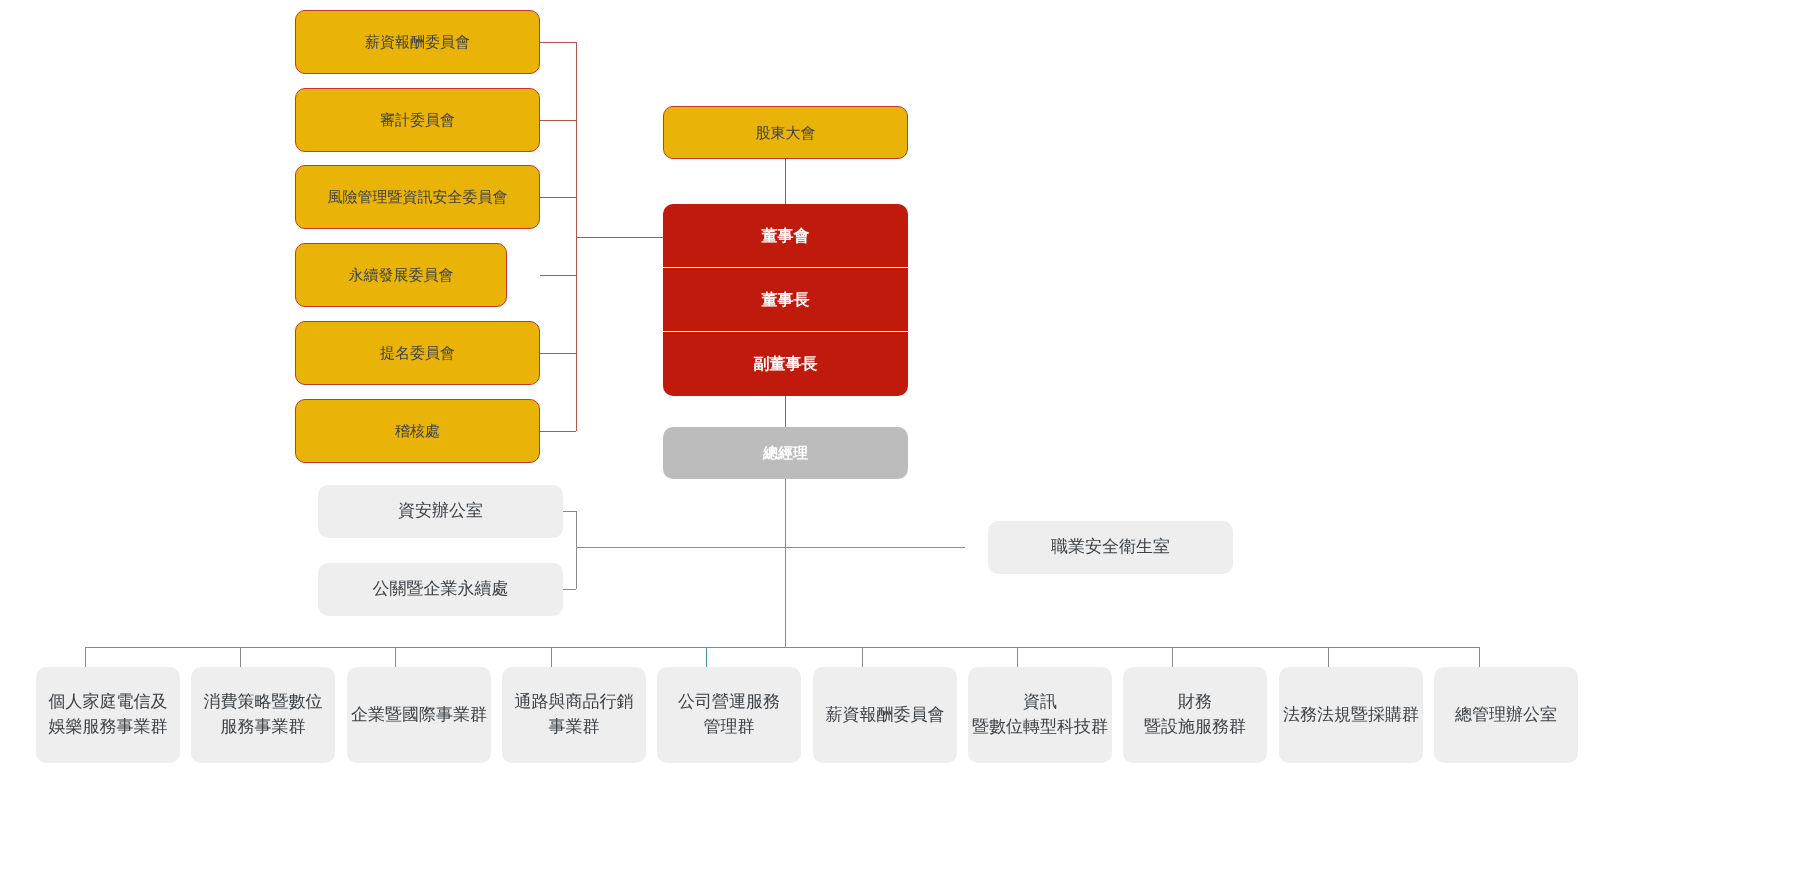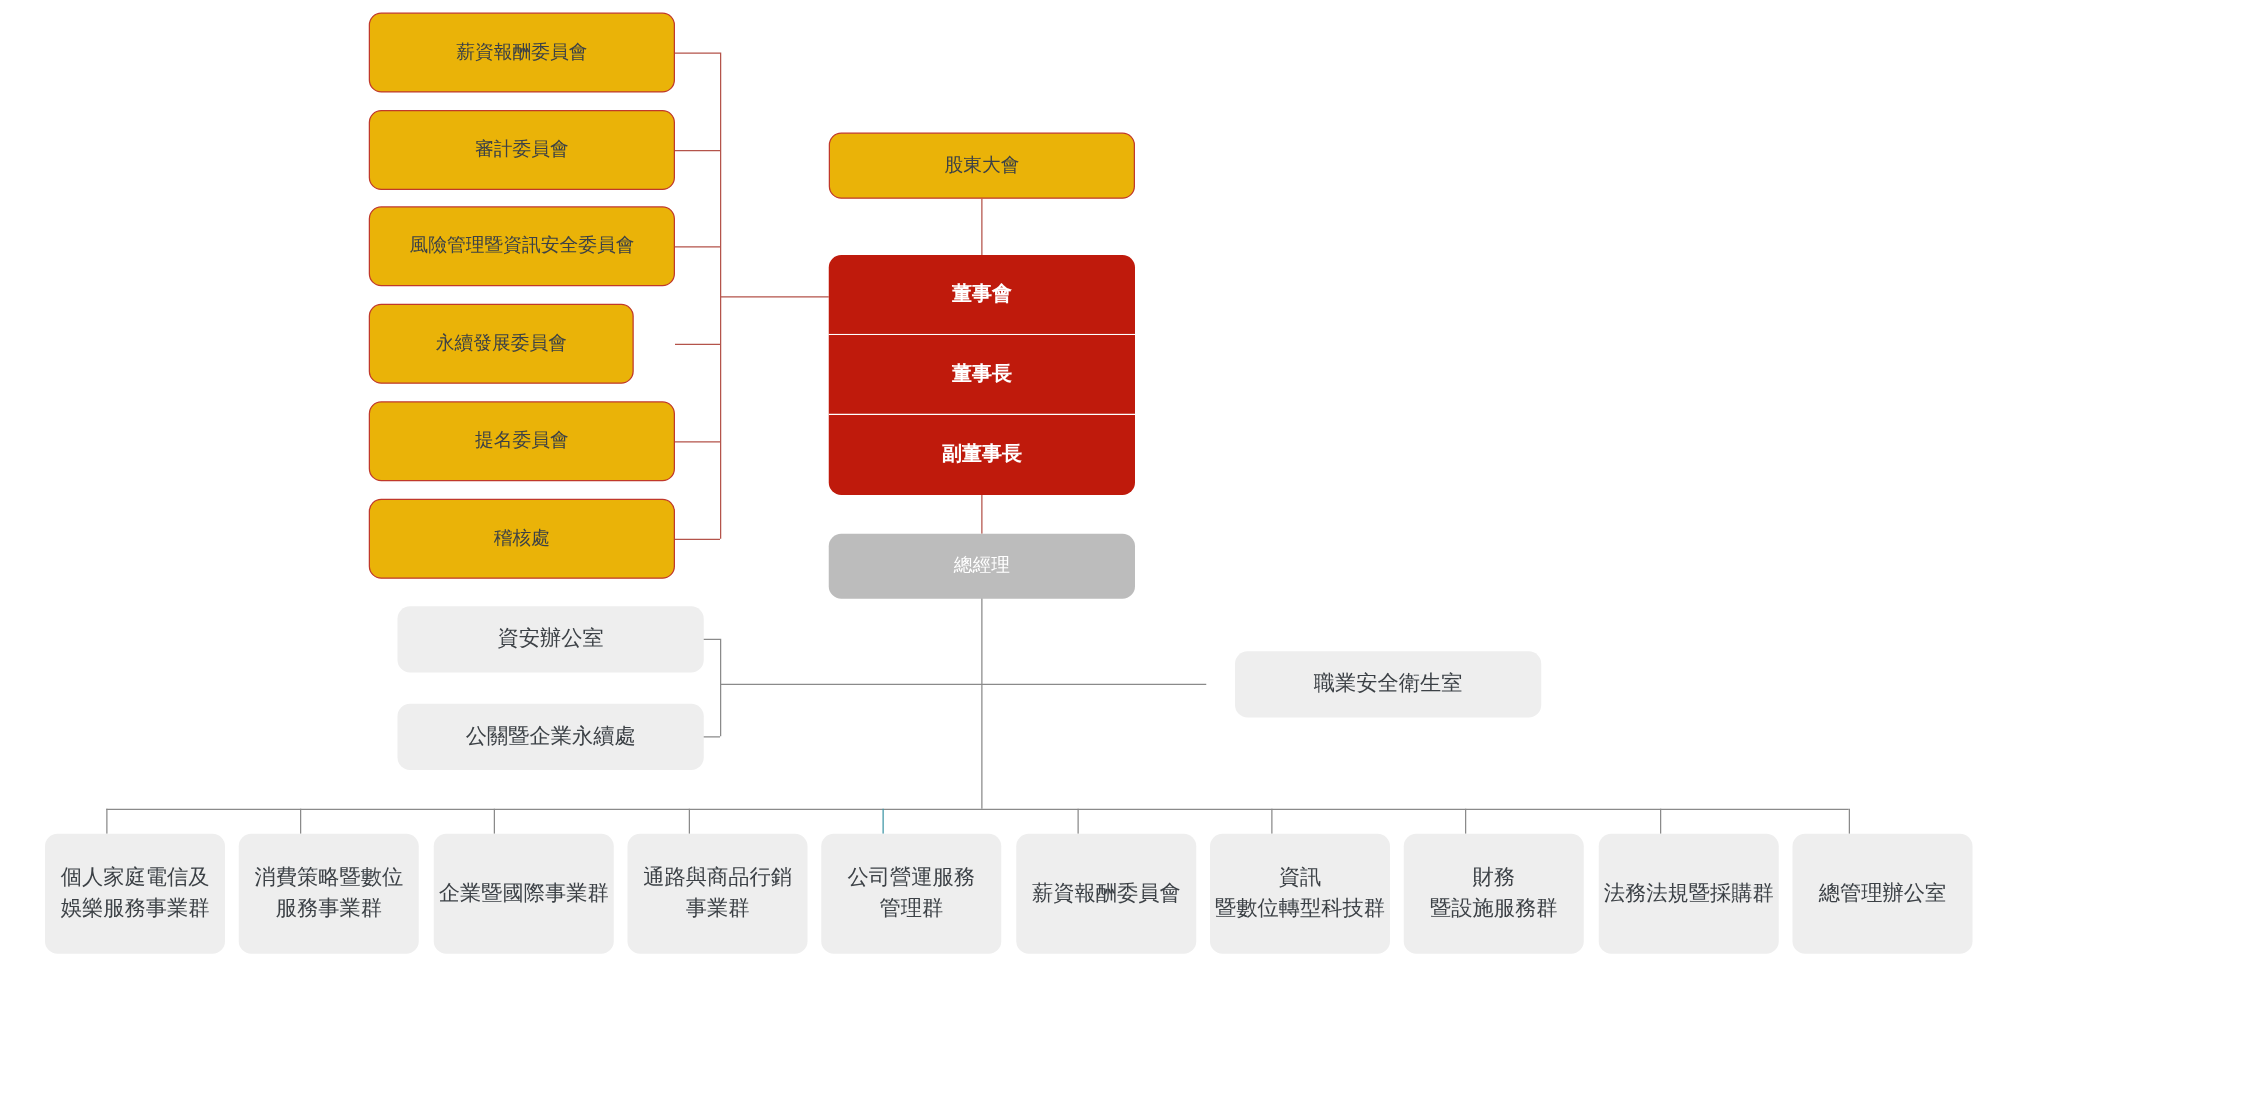--- a/index.html
+++ b/index.html
@@ -61,21 +61,21 @@
   }
   .node.solid-red.bot-blk {
     border-radius: 0 0 10px 10px;
   }
 
   
   .node.solid-gray {
     background: #bcbcbc;
     color: #ffffff;
     font-size: 15px;
-    font-weight: 400;
+    font-weight: 700;
     border-radius: 10px;
   }
 
   
   .node.light-gray {
     background: #eeeeee;
     color: #3c4146;
     font-size: 17px;
     font-weight: 400;
     border-radius: 10px;

